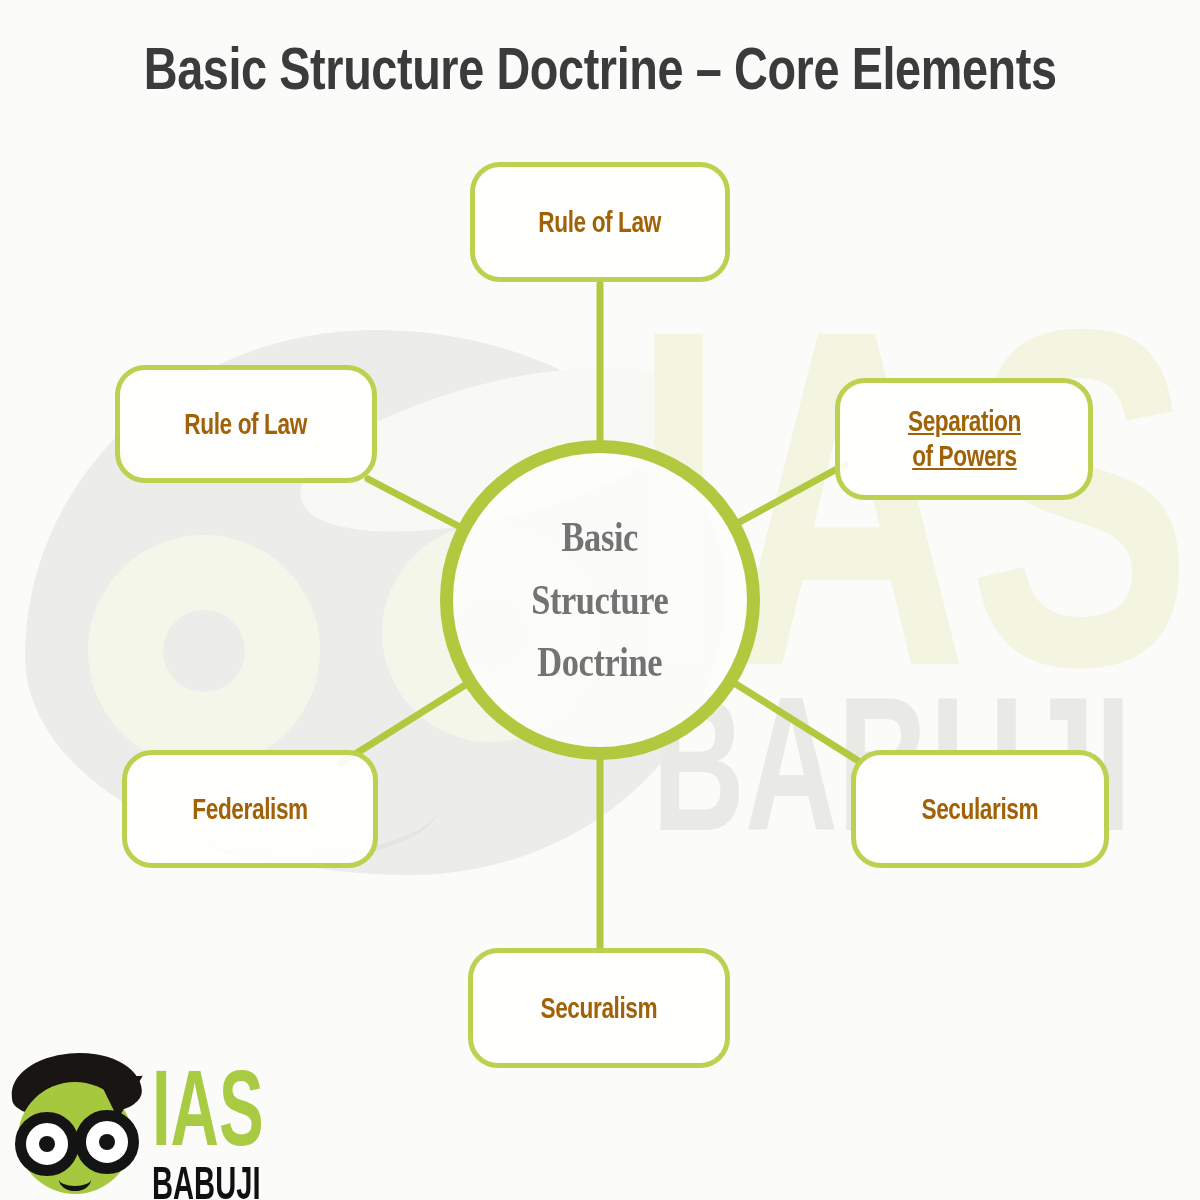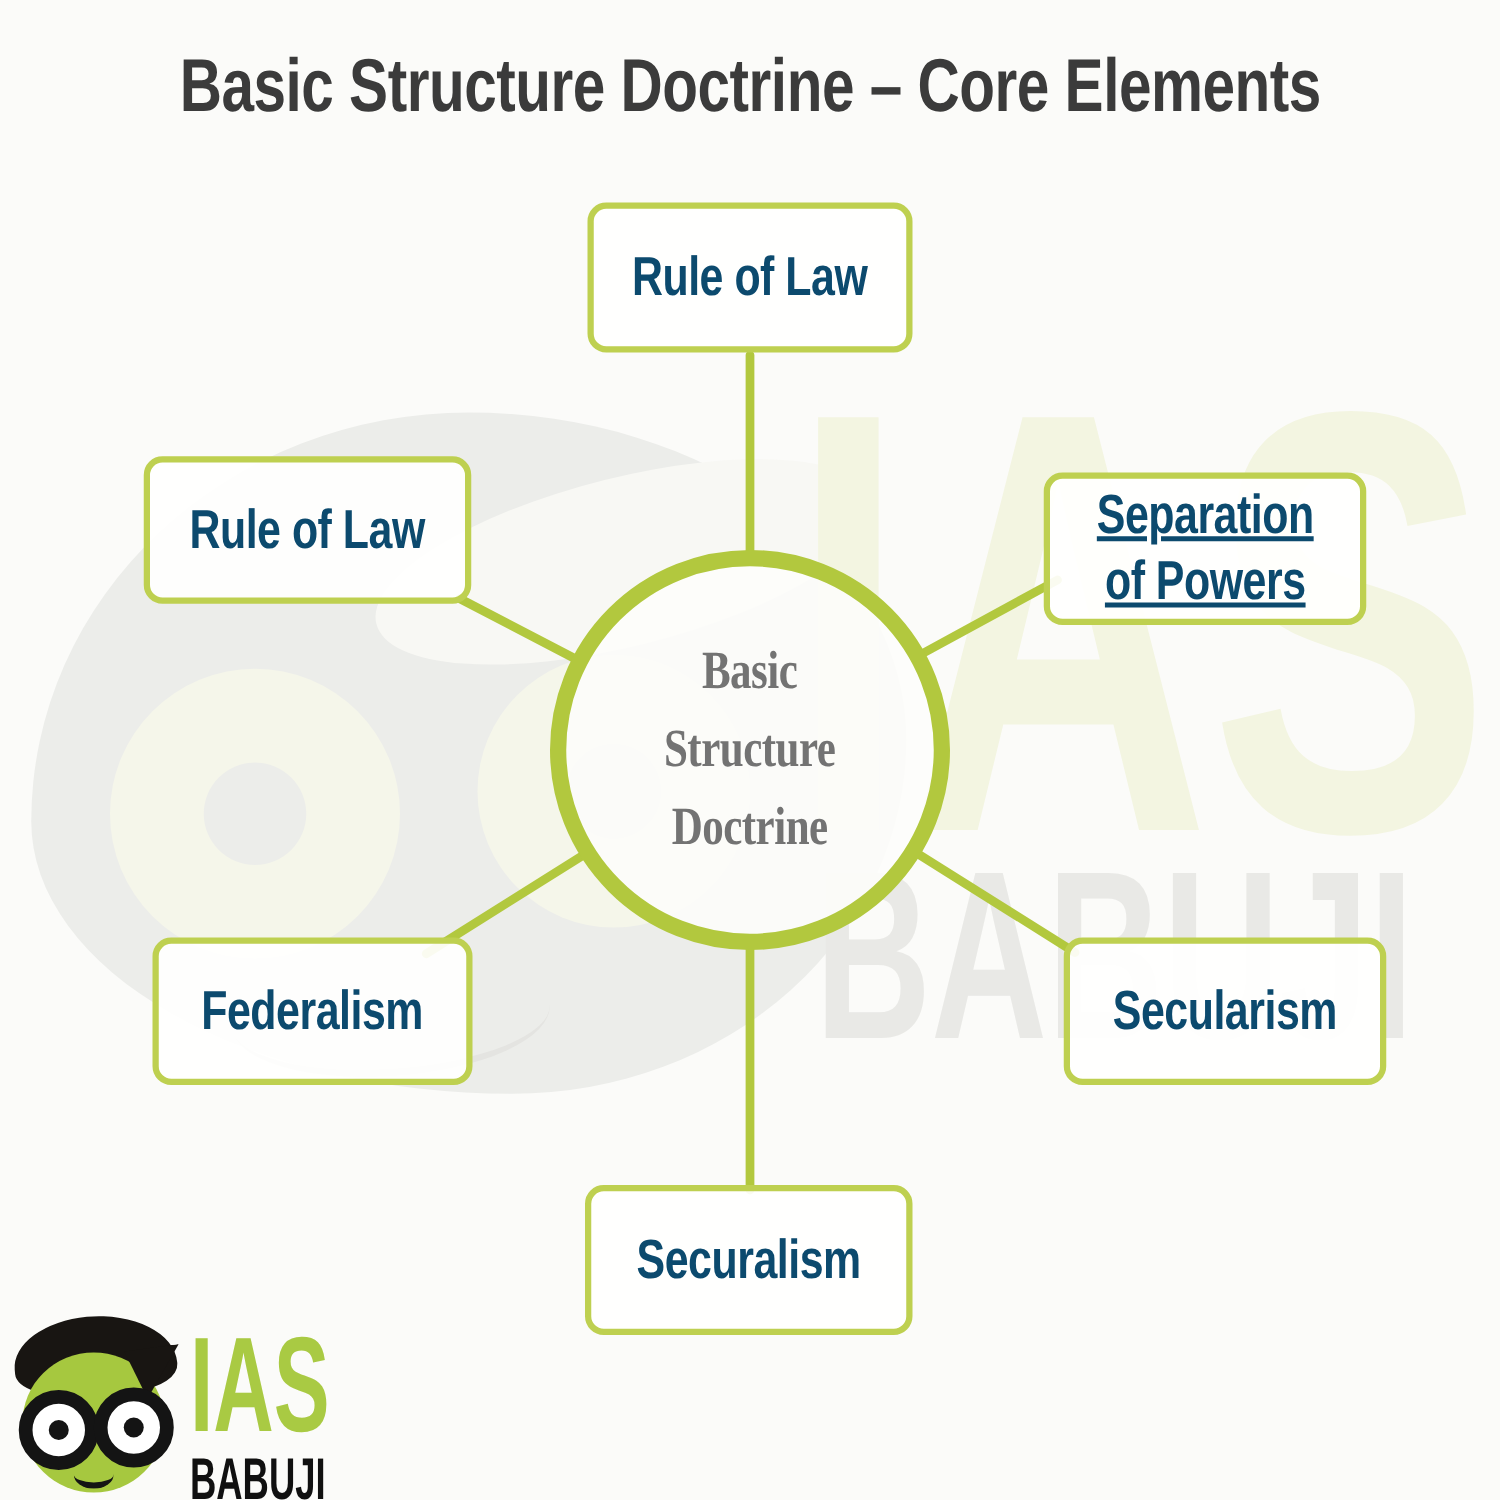--- a/index.html
+++ b/index.html
@@ -28,23 +28,23 @@
   .wm-babuji{left:652px;top:668px;font-size:192px;color:#e9e9e6;
     transform:scaleX(0.67);transform-origin:left top;}
   
   .lines{position:absolute;left:0;top:0;z-index:1;}
   
   .title{position:absolute;left:0;top:34px;width:1200px;text-align:center;z-index:2;
     font-size:60px;font-weight:700;color:#3b3b3b;margin:0;}
   .cond{display:inline-block;transform:scaleX(0.78);letter-spacing:-0.5px;}
   
   .node{position:absolute;z-index:2;box-sizing:border-box;
-    background:rgba(255,255,254,0.93);border:5px solid #bed050;border-radius:15px;
+    background:rgba(255,255,254,0.93);border:5px solid #bed050;border-radius:30px;
     display:flex;align-items:center;justify-content:center;
-    font-size:44px;font-weight:700;color:#0c4a6e;text-align:center;line-height:1.2;}
+    font-size:29px;font-weight:700;color:#a16207;text-align:center;line-height:1.2;}
   .node .cond{white-space:pre-line;}
   .node-top{left:470px;top:162px;width:260px;height:120px;}
   .node-left{left:115px;top:365px;width:262px;height:118px;}
   .node-right{left:835px;top:378px;width:258px;height:122px;text-decoration:underline;}
   .node-bottom-left{left:94px;top:750px;width:256px;height:118px;margin-left:28px;}
   .node-bottom-right{left:851px;top:750px;width:258px;height:118px;}
   .node-bottom{left:468px;top:948px;width:262px;height:120px;}
   
   .circle{position:absolute;left:440px;top:440px;width:320px;height:320px;z-index:2;
     box-sizing:border-box;border:13px solid #b2c83e;border-radius:50%;

